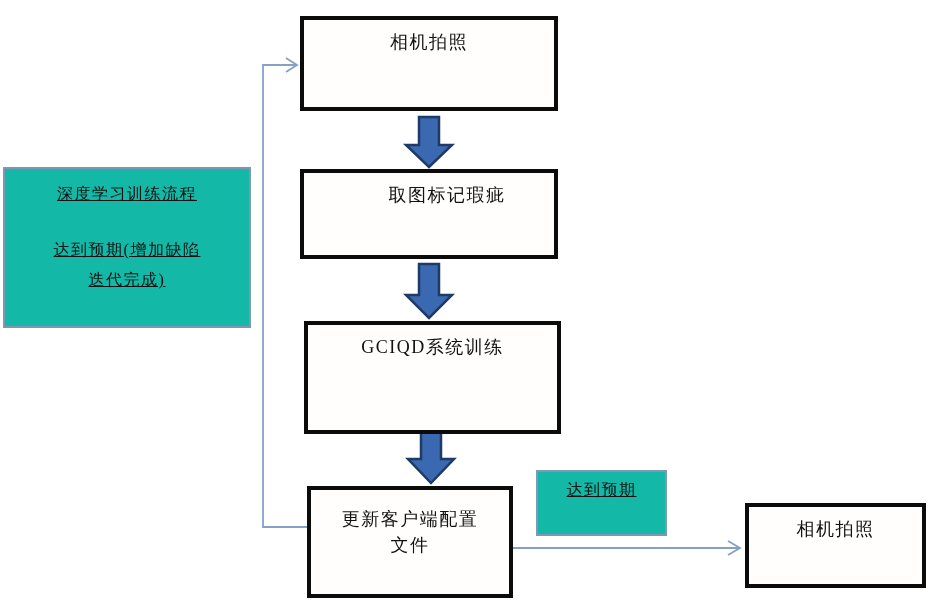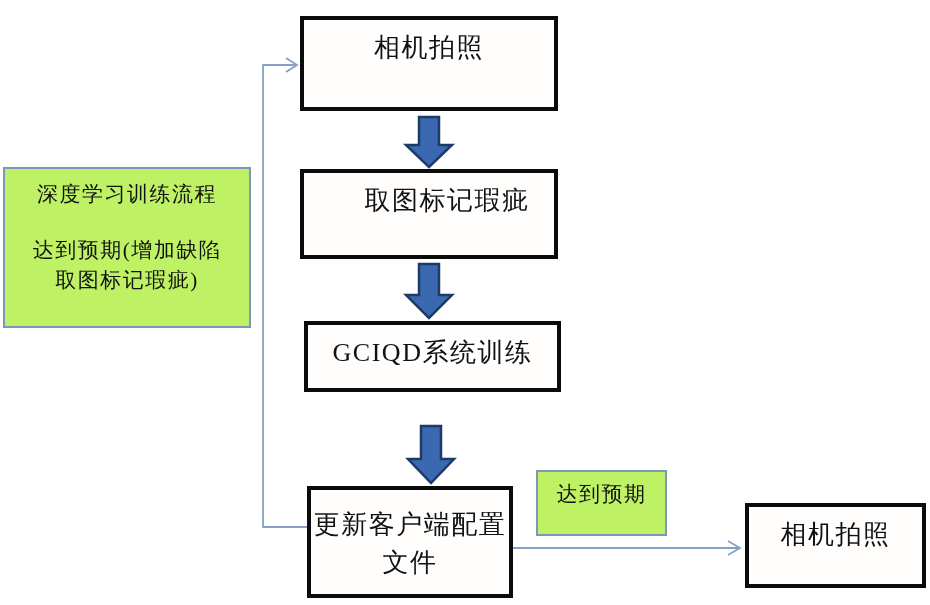--- a/index.html
+++ b/index.html
@@ -3,27 +3,27 @@
 <meta charset="utf-8">
 <style>
   html,body{margin:0;padding:0;background:#ffffff;}
   .canvas{
     position:relative;width:930px;height:605px;background:#ffffff;overflow:hidden;
     font-family:"Liberation Serif","DejaVu Serif",serif;color:#111;
   }
   .node{
     position:absolute;box-sizing:border-box;background:#fffefd;
     border:4px solid #0b0b0b;text-align:center;
-    font-size:26px;letter-spacing:1.5px;line-height:1.45;
+    font-size:18px;letter-spacing:1.5px;line-height:1.45;
   }
   .node .lbl{padding-top:9px;}
   .note{
-    position:absolute;box-sizing:border-box;background:#bef264;
+    position:absolute;box-sizing:border-box;background:#14b8a6;
     border:2px solid #7e96b8;text-align:center;
-    font-size:21px;letter-spacing:1.5px;
+    font-size:16px;letter-spacing:1.5px;text-decoration:underline;
   }
   .svg-layer{position:absolute;left:0;top:0;width:930px;height:605px;pointer-events:none;}
   .spacer{height:26px;}
 </style>
 </head>
 <body>
 
 <div class="canvas">
 
   <svg class="svg-layer" width="930" height="605" viewBox="0 0 930 605">
@@ -42,32 +42,32 @@
 
     <polygon points="419,264 439,264 439,295 452,295 429,318 406,295 419,295" fill="#3b69b1" stroke="#1e3a66" stroke-width="2.5"></polygon>
 
     <polygon points="421,426 441,426 441,459 454,459 431,483 408,459 421,459" fill="#3b69b1" stroke="#1e3a66" stroke-width="2.5"></polygon>
   </svg>
 
   <div class="note" style="left:3px;top:167px;width:248px;height:161px;line-height:30px;padding-top:10px;">
     <div>深度学习训练流程</div>
     <div class="spacer"></div>
     <div>达到预期(增加缺陷</div>
-    <div>取图标记瑕疵)</div>
+    <div>迭代完成)</div>
   </div>
 
   <div class="node" style="left:300px;top:16px;width:258px;height:95px;">
     <div class="lbl">相机拍照</div>
   </div>
 
   <div class="node" style="left:300px;top:169px;width:258px;height:90px;padding-left:36px;">
     <div class="lbl">取图标记瑕疵</div>
   </div>
 
-  <div class="node" style="left:304px;top:321px;width:257px;height:71px;">
+  <div class="node" style="left:304px;top:321px;width:257px;height:113px;">
     <div class="lbl">GCIQD系统训练</div>
   </div>
 
   <div class="node" style="left:307px;top:486px;width:206px;height:112px;">
     <div class="lbl" style="padding-top:16px;">
       <div>更新客户端配置</div>
       <div>文件</div>
     </div>
   </div>
 

